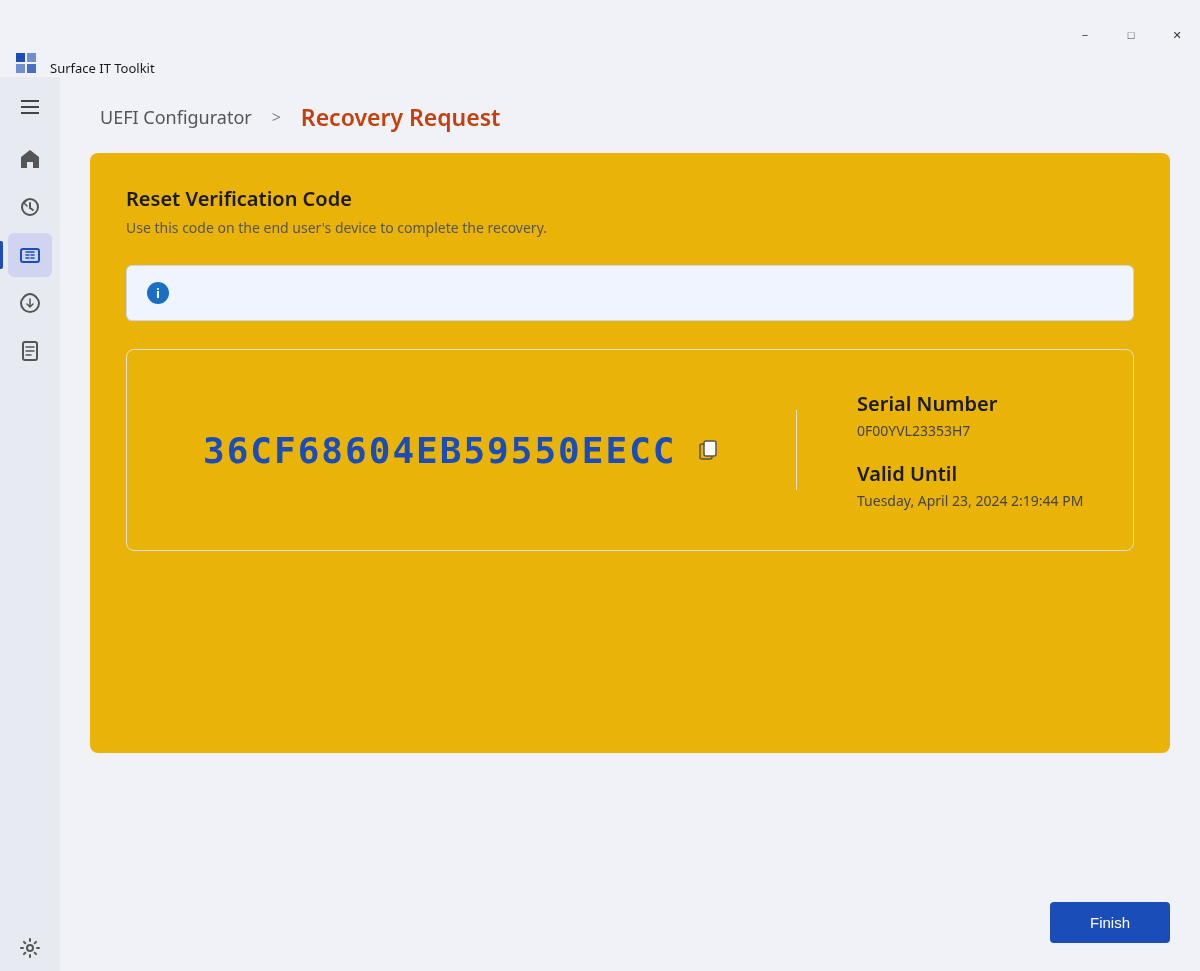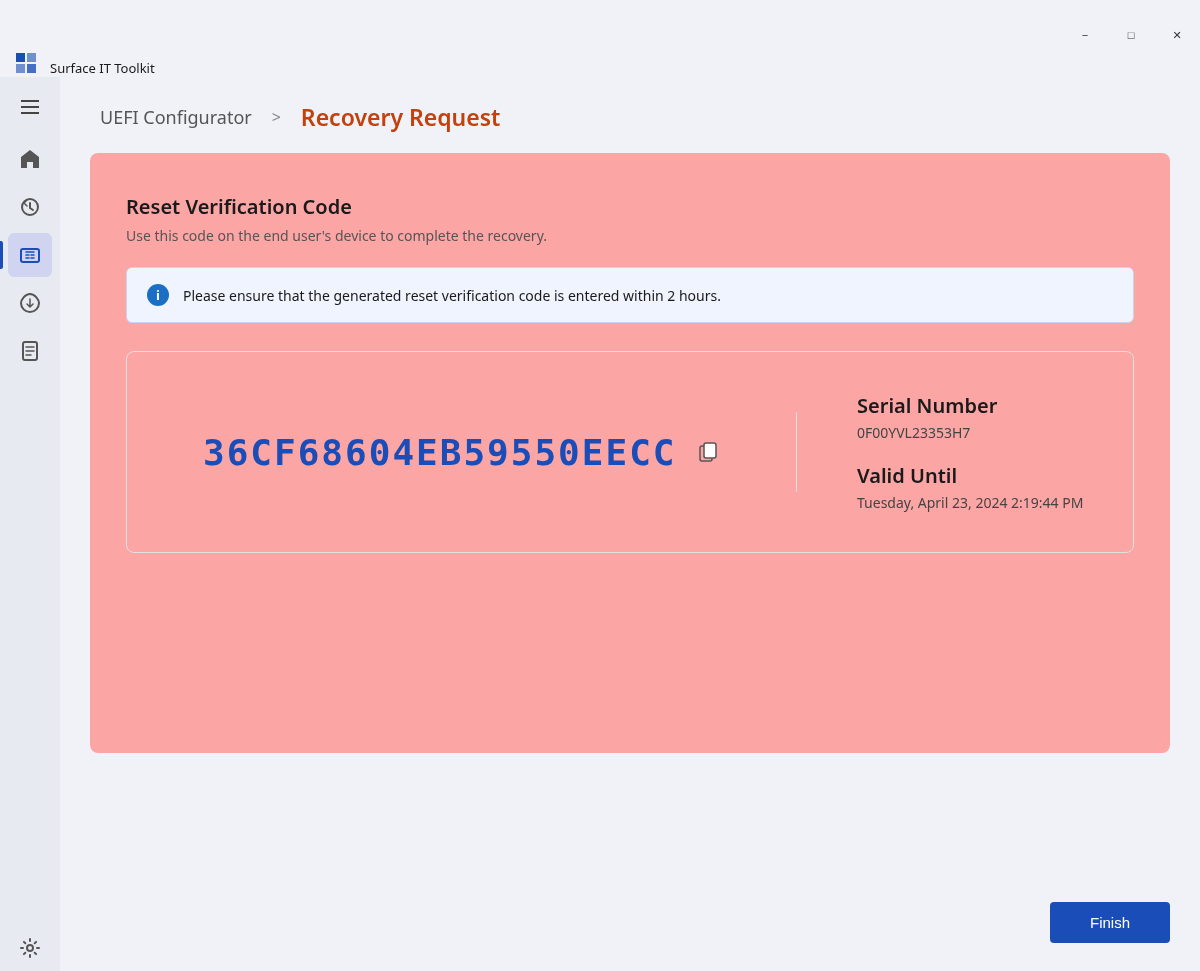--- a/index.html
+++ b/index.html
@@ -164,37 +164,37 @@
     }
 
     
     .main-content {
       flex: 1;
       padding: 0 30px 30px 30px;
       overflow-y: auto;
     }
 
     .content-card {
-      background: #fca5a5;
+      background: #eab308;
       border-radius: 8px;
-      padding: 40px 36px;
+      padding: 32px 36px;
       min-height: 600px;
     }
 
     .section-title {
       font-size: 20px;
       font-weight: 600;
       color: #1a1a1a;
       margin-bottom: 6px;
     }
 
     .section-subtitle {
       font-size: 14px;
       color: #555;
-      margin-bottom: 22px;
+      margin-bottom: 28px;
     }
 
     
     .info-banner {
       background: #f0f4ff;
       border: 1px solid #c8d4f0;
       border-radius: 6px;
       padding: 16px 20px;
       display: flex;
       align-items: center;
@@ -402,21 +402,20 @@
     </div>
 
     <div class="main-content">
       <div class="content-card">
 
         <h2 class="section-title">Reset Verification Code</h2>
         <p class="section-subtitle">Use this code on the end user's device to complete the recovery.</p>
 
         <div class="info-banner">
           <div class="info-banner-icon">i</div>
-          <span class="info-banner-text">Please ensure that the generated reset verification code is entered within 2 hours.</span>
         </div>
 
         <div class="code-card">
 
           <div class="code-section">
             <span class="verification-code">36CF68604EB59550EECC</span>
             <div class="copy-icon-btn" title="Copy">
               <svg width="18" height="20" viewBox="0 0 18 20" fill="none">
                 <rect x="1" y="4" width="12" height="15" rx="2" stroke="#555" stroke-width="1.5" fill="none"></rect>
                 <rect x="5" y="1" width="12" height="15" rx="2" stroke="#555" stroke-width="1.5" fill="white"></rect>

